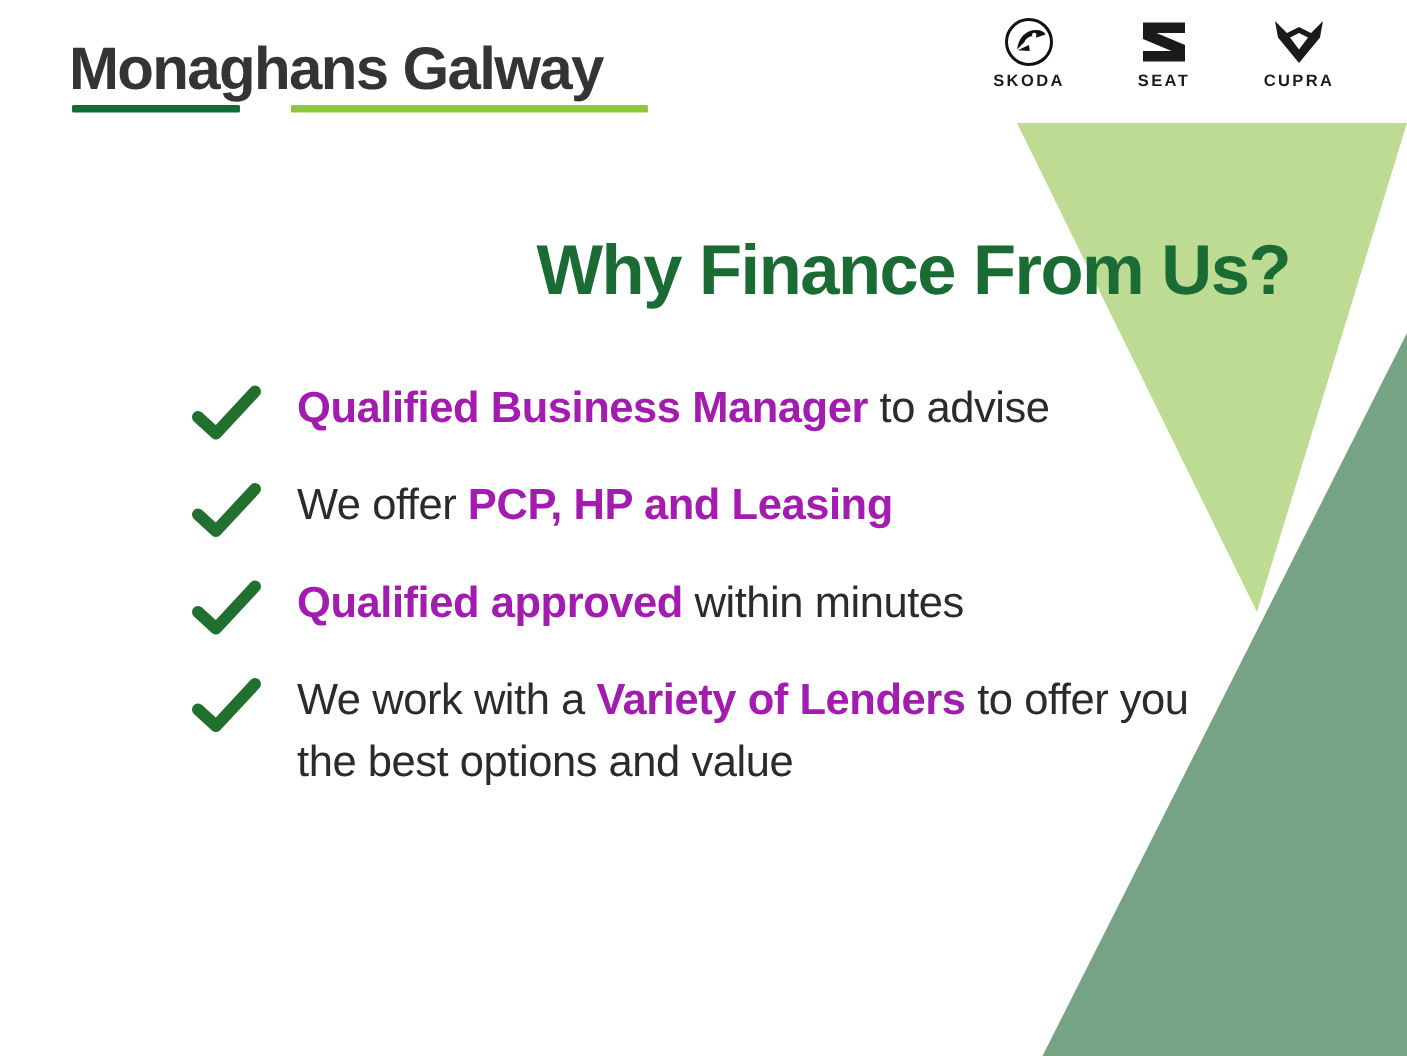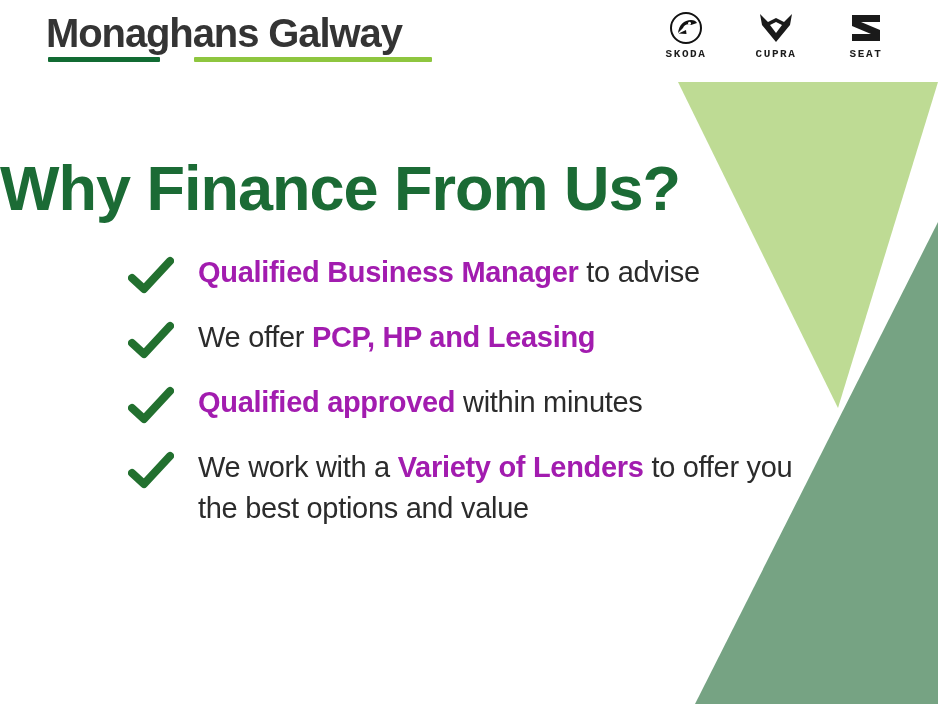--- a/index.html
+++ b/index.html
@@ -49,20 +49,21 @@
   }
 
   .brand-wordmark {
     font-family: "Liberation Sans", sans-serif;
     font-size: 40px;
     font-weight: bold;
     letter-spacing: -1.1px;
     color: #343434;
     line-height: 1.0;
     white-space: nowrap;
+    margin-top: 13px;
   }
 
   .brand-rules {
     position: relative;
     height: 8px;
     margin-top: 3px;
   }
 
   .rule-dark {
     position: absolute;
@@ -103,36 +104,36 @@
 
   .oem-mark {
     height: 36px;
     display: flex;
     align-items: center;
     justify-content: center;
   }
 
   .oem-name {
     margin-top: 2px;
-    font-family: Liberation Mono, monospace;
+    font-family: Liberation Sans, sans-serif;
     font-size: 11px;
     font-weight: bold;
     letter-spacing: 1.6px;
     color: #1c1c1c;
     white-space: nowrap;
   }
 
   
   .title {
     position: absolute;
     left: 0;
     top: 152px;
     width: 860px;
-    text-align: left;
-    font-size: 63px;
+    text-align: right;
+    font-size: 47px;
     font-weight: bold;
     letter-spacing: -1px;
     color: #1b6b35;
     z-index: 5;
     white-space: nowrap;
   }
 
   
   .bullets {
     position: absolute;
@@ -199,37 +200,37 @@
             <path d="M9 22 C10 14 15 9 22 9 C25 9 27 10 28 12 L22 14 C19 12 15 14 14 17 Z" fill="#111"></path>
             <path d="M9.5 22.5 L17 19 L17.5 23 Z" fill="#111"></path>
             <circle cx="20.5" cy="12.3" r="1.5" fill="#fff"></circle>
           </svg>
         </div>
         <div class="oem-name">SKODA</div>
       </div>
 
       <div class="oem">
         <div class="oem-mark">
+          <svg width="36" height="34" viewBox="0 0 36 34" aria-hidden="true">
+            <path d="M4 4 L32 4 L32 11 L13 11 L32 19 L32 30 L4 30 L4 23 L23 23 L4 15 Z" fill="#1a1a1a"></path>
+          </svg>
+        </div>
+        <div class="oem-name">SEAT</div>
+      </div>
+
+      <div class="oem">
+        <div class="oem-mark">
           <svg width="38" height="32" viewBox="0 0 38 32" aria-hidden="true">
             <path d="M3 2 L11 10 L19 6 L27 10 L35 2 L33 13 L19 30 L5 13 Z" fill="#1a1a1a"></path>
             <path d="M13 13 L19 10 L25 13 L19 21 Z" fill="#ffffff"></path>
           </svg>
         </div>
         <div class="oem-name">CUPRA</div>
       </div>
 
-      <div class="oem">
-        <div class="oem-mark">
-          <svg width="36" height="34" viewBox="0 0 36 34" aria-hidden="true">
-            <path d="M4 4 L32 4 L32 11 L13 11 L32 19 L32 30 L4 30 L4 23 L23 23 L4 15 Z" fill="#1a1a1a"></path>
-          </svg>
-        </div>
-        <div class="oem-name">SEAT</div>
-      </div>
-
     </div>
   </div>
 
   <h1 class="title">Why Finance From Us?</h1>
 
   <div class="bullets">
 
     <div class="bullet">
       <svg class="check-icon" viewBox="0 0 46 44" aria-hidden="true">
         <path d="M4 24 L16 35 L42 7" fill="none" stroke="#22702f" stroke-width="8" stroke-linecap="round" stroke-linejoin="round"></path>

